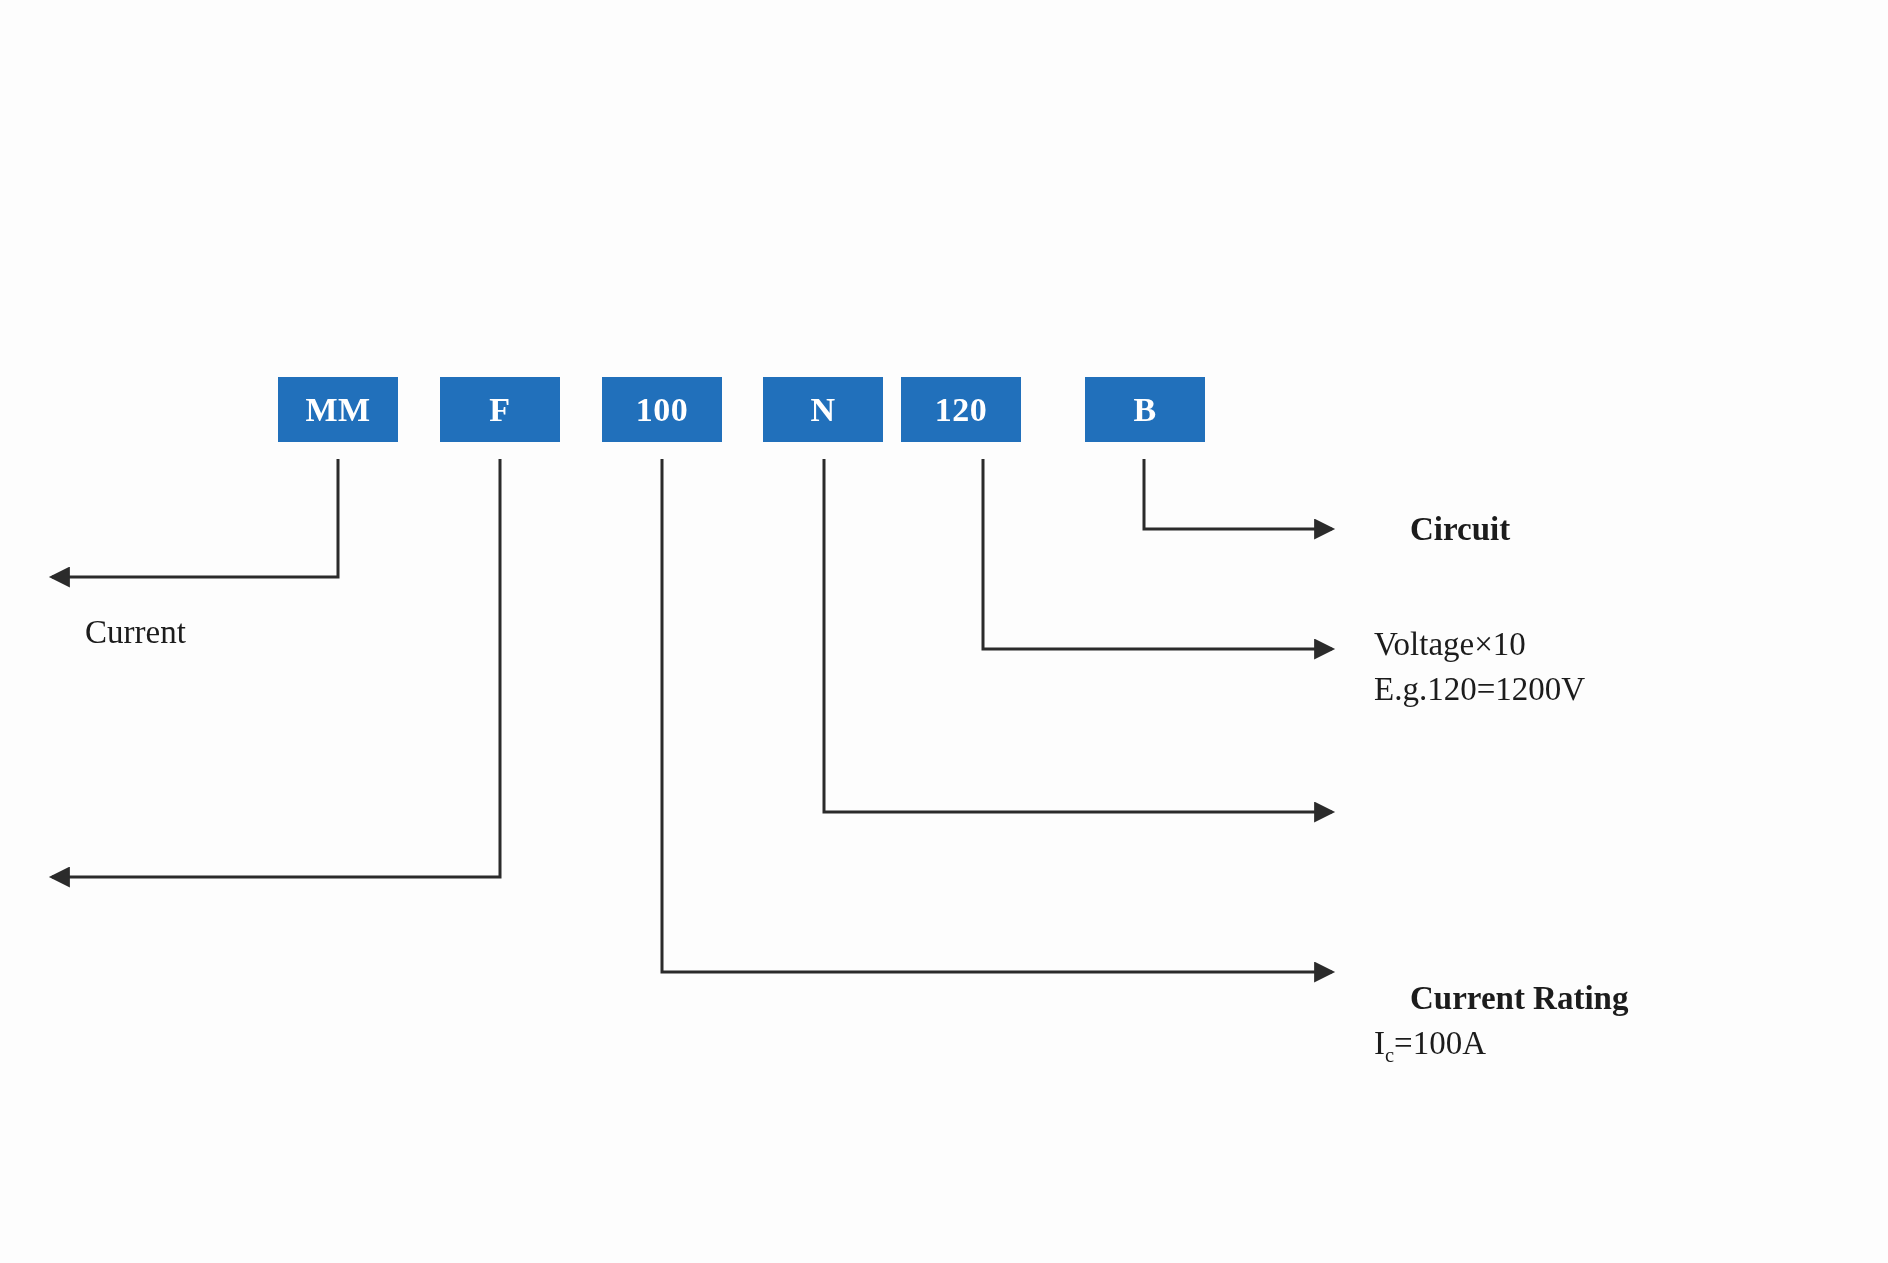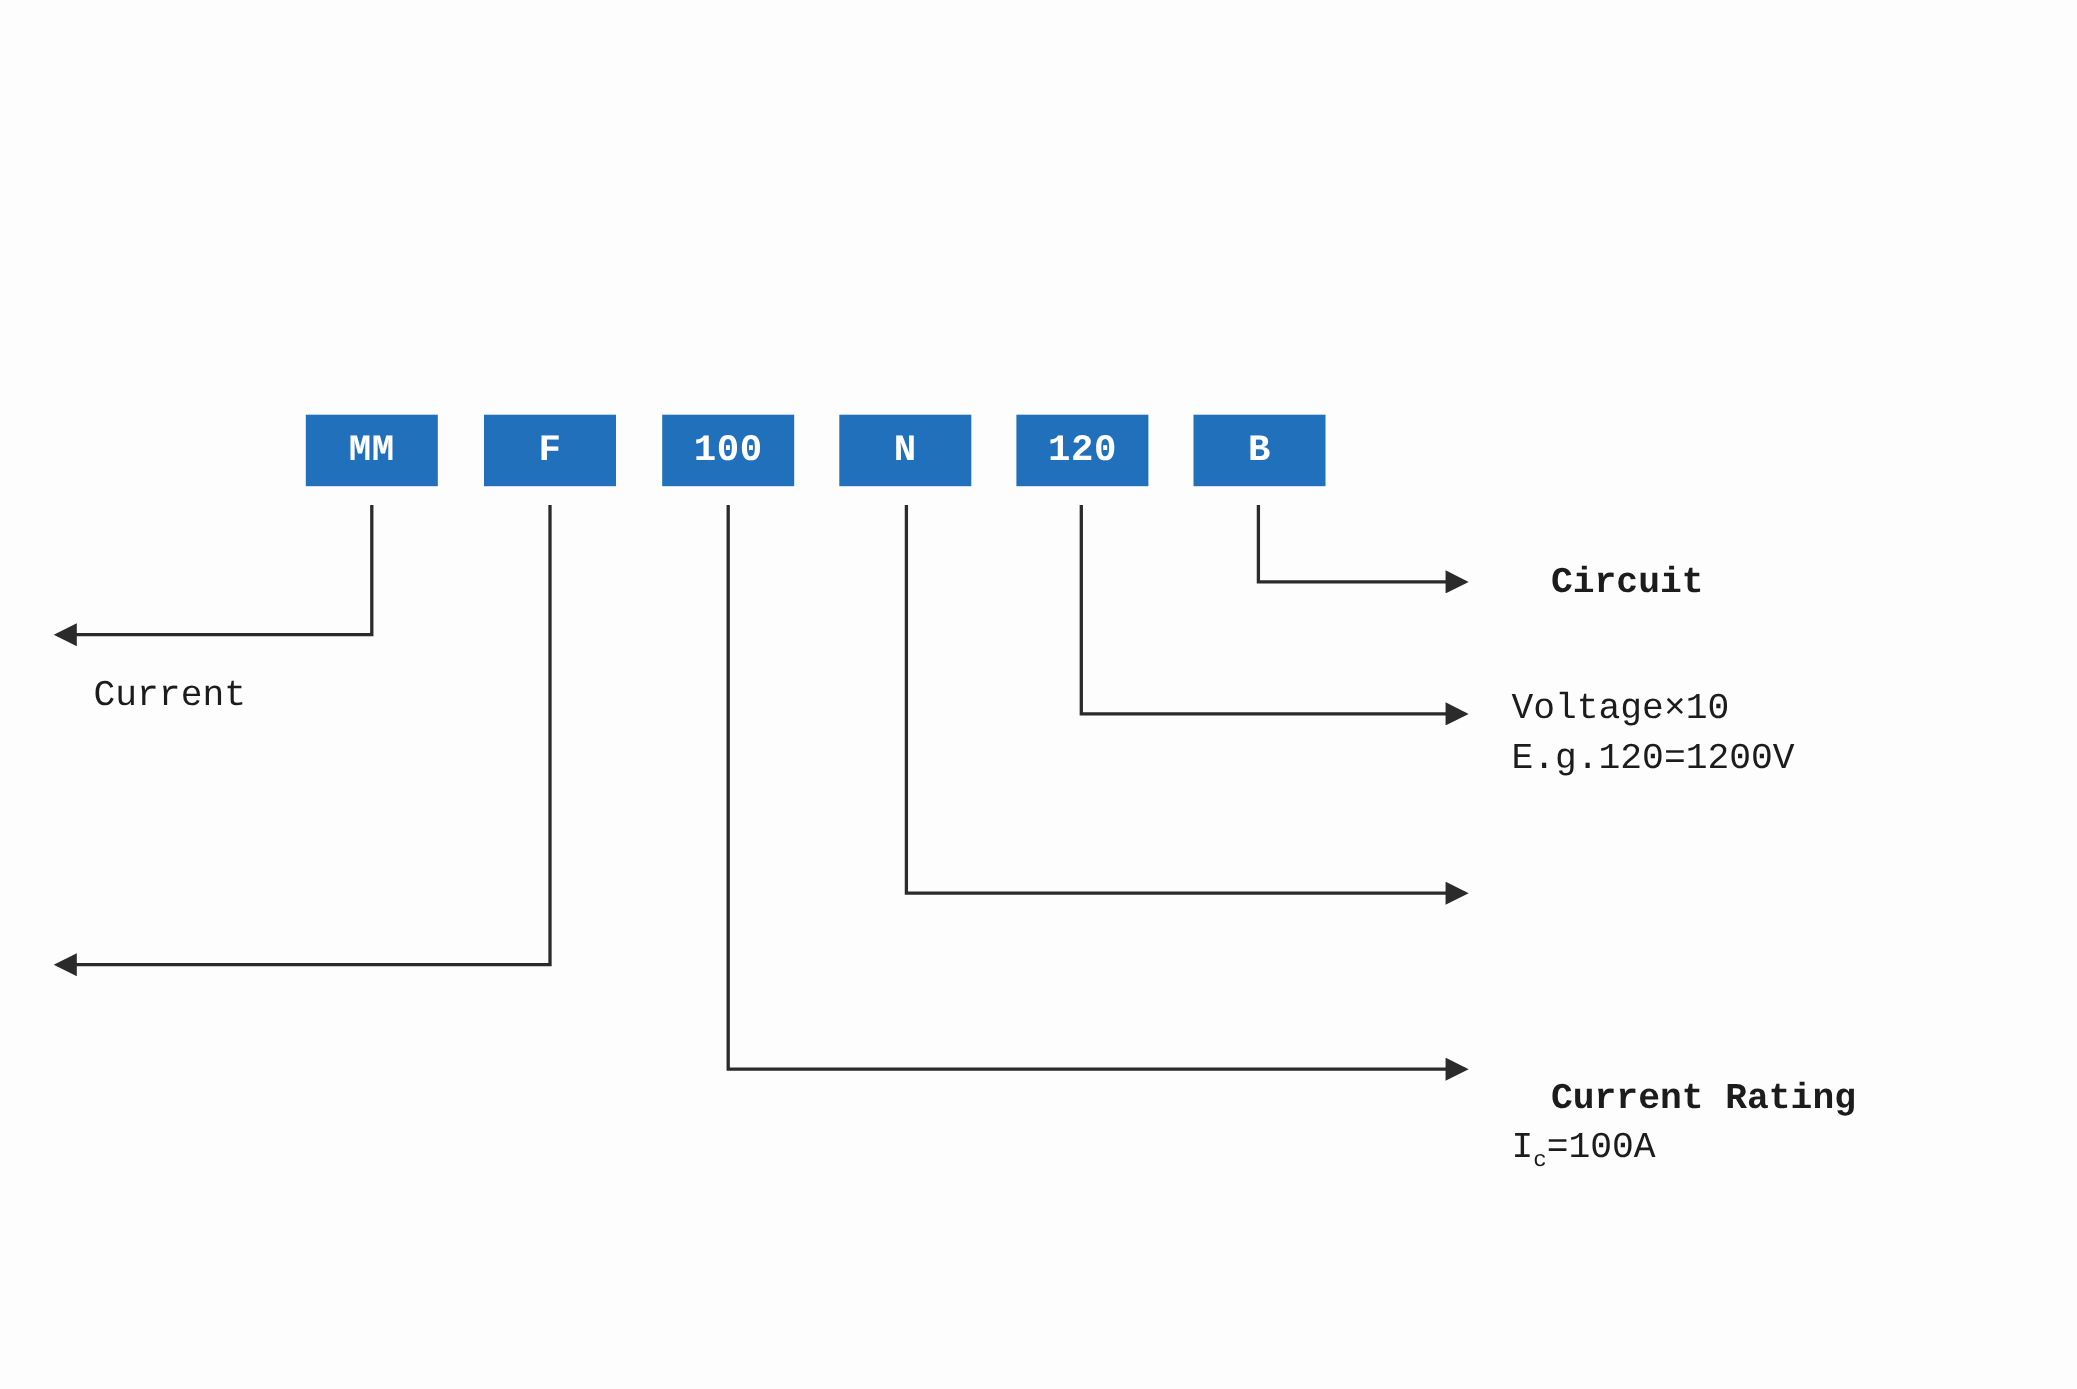--- a/index.html
+++ b/index.html
@@ -6,38 +6,38 @@
     --box-blue:#2170BB;
     --line-color:#2b2b2b;
     --text-color:#1c1c1c;
     --bg:#fdfdfd;
   }
   html,body{margin:0;padding:0;background:var(--bg);}
   .canvas{
     position:relative;
     width:1888px;height:1263px;
     background:var(--bg);
-    font-family:Liberation Mono, monospace;
+    font-family:Liberation Serif, serif;
     color:var(--text-color);
     overflow:hidden;
   }
   .code-box{
     position:absolute;
     top:377px;width:120px;height:65px;
     background:var(--box-blue);
     color:#ffffff;
     font-size:34px;font-weight:bold;
     display:flex;align-items:center;justify-content:center;
     letter-spacing:0.5px;
   }
   .box-mm{left:278px;}
   .box-f{left:440px;}
   .box-100{left:602px;text-align:right;}
   .box-n{left:763px;}
-  .box-120{left:924px;}
+  .box-120{left:901px;}
   .box-b{left:1085px;}
   svg.connectors{position:absolute;left:0;top:0;width:1888px;height:1263px;}
   .label{
     position:absolute;
     font-size:33px;
     line-height:45px;
     white-space:nowrap;
   }
   .label .title{font-weight:bold;margin-left:36px;}
   .left-label{left:85px;}

